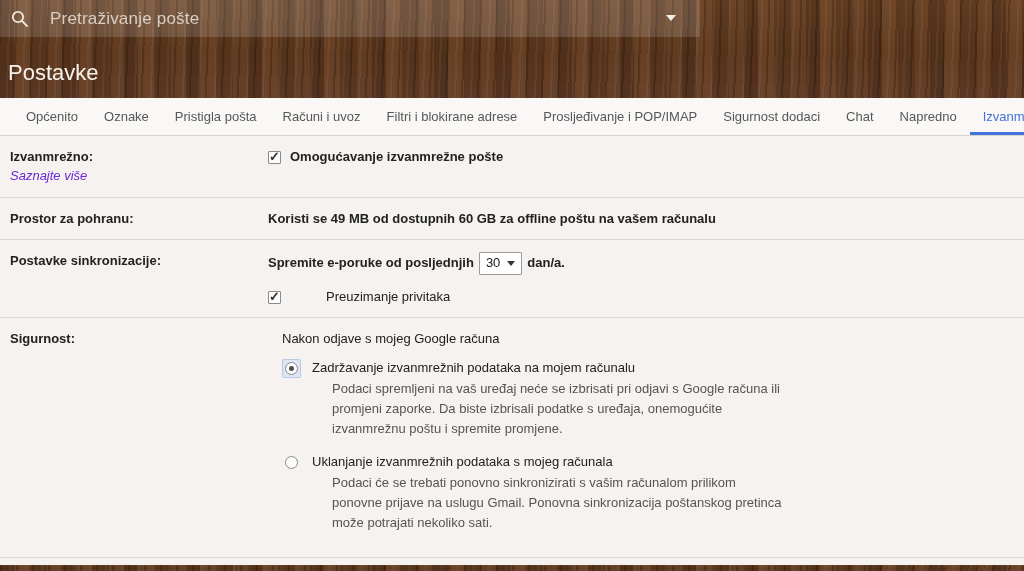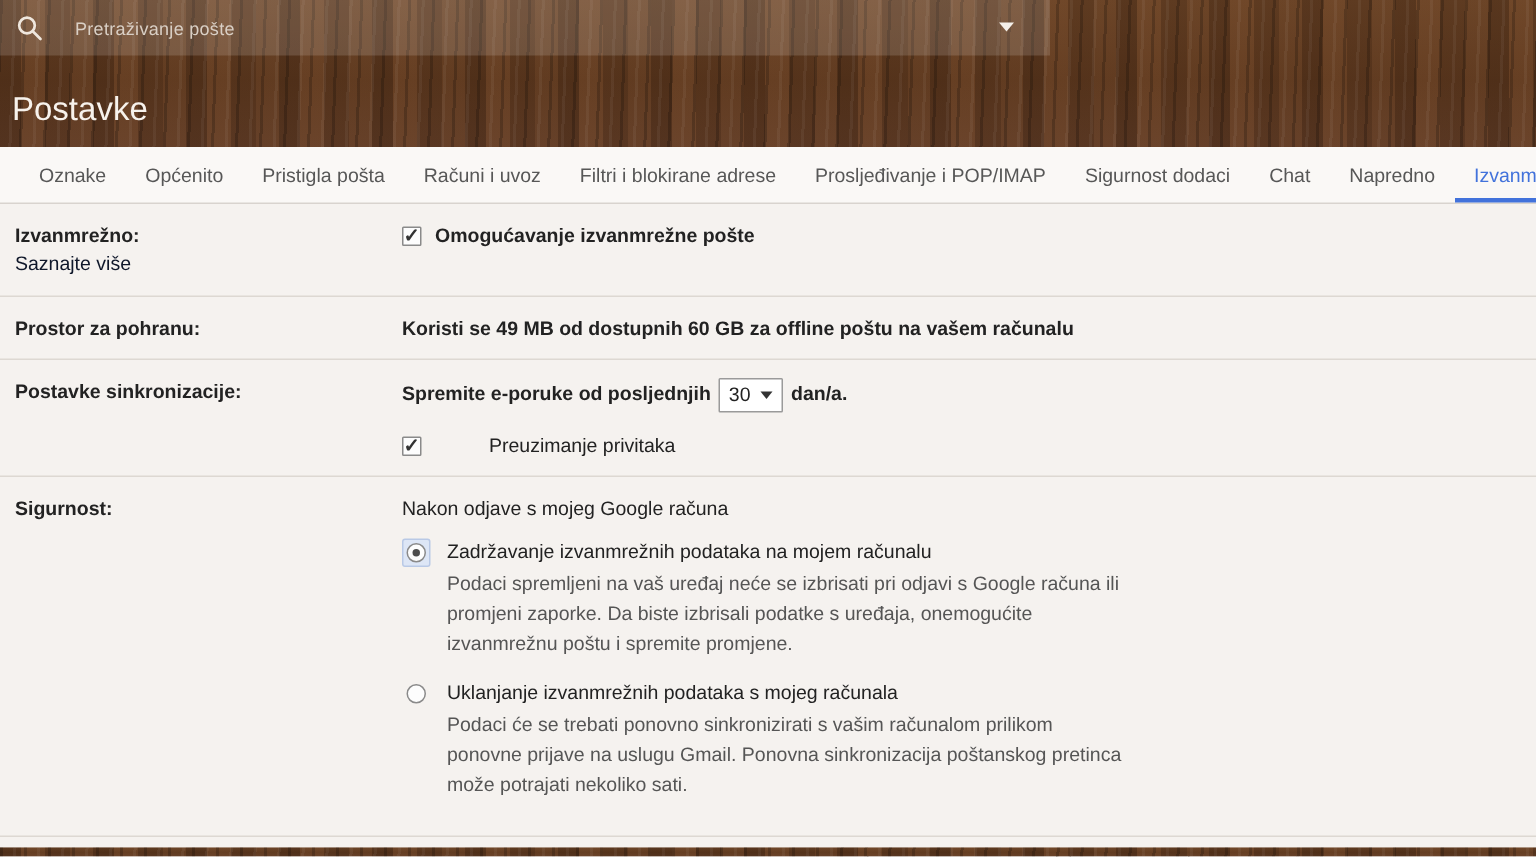--- a/index.html
+++ b/index.html
@@ -27,21 +27,21 @@
   
   .header { position:relative; height:98px; }
   .searchbar {
     position:absolute; top:0; left:0; width:700px; height:37px;
     background: rgba(255,255,255,0.14);
     display:flex; align-items:center;
     cursor:text;
   }
   .search-icon { margin-left:10px; display:flex; align-items:center; }
   .search-placeholder {
-    margin-left:21px; font-size:12px; color:#d9cfc5; letter-spacing:0.2px;
+    margin-left:21px; font-size:17px; color:#d9cfc5; letter-spacing:0.2px;
   }
   .search-caret {
     position:absolute; right:24px; top:15px;
     width:0; height:0; border-left:5px solid transparent;
     border-right:5px solid transparent; border-top:6px solid #f4efe9;
     cursor:pointer;
   }
   .page-title {
     position:absolute; left:8px; top:60px;
     font-size:22px; color:#f7f2ec; font-weight:400;
@@ -58,21 +58,21 @@
     white-space:nowrap;
   }
   .tab.active { color:#4272db; border-bottom-color:#4272db; }
 
   
   .section { display:flex; border-bottom:1px solid #ddd8d2; padding:12px 0 11px 0; }
   .col-left { width:268px; padding-left:10px; flex:none; }
   .col-right { flex:1; padding-right:20px; }
   .bold { font-weight:bold; }
   .label { font-weight:bold; line-height:18px; }
-  .link { color:#0f172a; text-decoration:none; cursor:pointer; line-height:20px; display:inline-block; }
+  .link { color:#6d28d9; text-decoration:none; cursor:pointer; line-height:20px; display:inline-block;font-style:italic; }
   .line { line-height:18px; }
 
   .check-row { display:flex; align-items:center; gap:9px; }
   .checkbox {
     width:13px; height:13px; border:1px solid #8a8a8a; background:#fdfdfd;
     border-radius:1px; position:relative; cursor:pointer; flex:none;
   }
   .checkbox.checked::after {
     content:"✓"; position:absolute; left:0px; top:-3px;
     font-size:13px; font-weight:bold; color:#333;
@@ -95,21 +95,21 @@
   .radio-wrap.focus { background:#dde6f6; border:1px solid #b9c9e6; border-radius:2px; }
   .radio {
     width:13px; height:13px; border:1px solid #8a8a8a; border-radius:50%;
     background:#fdfdfd; position:relative; cursor:pointer;
   }
   .radio.selected::after {
     content:""; position:absolute; left:3px; top:3px;
     width:5px; height:5px; border-radius:50%; background:#4d4d4d;
   }
   .option-title { line-height:19px; color:#222; }
-  .option-desc { line-height:20px; color:#555; max-width:452px; margin-top:2px; }
+  .option-desc { line-height:20px; color:#555; max-width:452px; margin-top:2px;margin-left:20px; }
 
   
   .btn-row { display:flex; gap:8px; padding:9px 0 0 578px; }
   .btn {
     font-family:"Liberation Sans", sans-serif; font-size:13px; color:#222;
     background:linear-gradient(#f9f9f9, #e3e3e3);
     border:1px solid #979797; border-radius:2px;
     padding:4px 13px 5px 13px; cursor:pointer;
   }
   .bottom-strip { position:absolute; bottom:0; left:0; width:1024px; height:6px; }
@@ -127,22 +127,22 @@
           <line x1="12" y1="12" x2="17" y2="17" stroke="#efe7de" stroke-width="1.8" stroke-linecap="round"></line>
         </svg>
       </span>
       <span class="search-placeholder">Pretraživanje pošte</span>
       <span class="search-caret"></span>
     </div>
     <div class="page-title">Postavke</div>
   </div>
 
   <div class="tabs">
+    <span class="tab">Općenito</span>
     <span class="tab">Oznake</span>
-    <span class="tab">Općenito</span>
     <span class="tab">Pristigla pošta</span>
     <span class="tab">Računi i uvoz</span>
     <span class="tab">Filtri i blokirane adrese</span>
     <span class="tab">Prosljeđivanje i POP/IMAP</span>
     <span class="tab">Sigurnost dodaci</span>
     <span class="tab">Chat</span>
     <span class="tab">Napredno</span>
     <span class="tab active">Izvanmrežno</span>
 
   </div>
@@ -180,21 +180,21 @@
             <span class="select-arrow"></span>
           </span><span class="bold">dan/a.</span>
       </div>
       <div class="check-row" style="margin-top:13px;gap:45px;">
         <span class="checkbox checked"></span>
         <span class="line">Preuzimanje privitaka</span>
       </div>
     </div>
   </div>
 
-  <div class="section" style="border-bottom:1px solid #ddd8d2;">
+  <div class="section" style="border-bottom:1px solid #ddd8d2;gap:14px;">
     <div class="col-left">
       <div class="label">Sigurnost:</div>
     </div>
     <div class="col-right">
       <div class="sec-heading">Nakon odjave s mojeg Google računa</div>
 
       <div class="option">
         <div class="radio-cell">
           <span class="radio-wrap focus">
             <span class="radio selected"></span>

